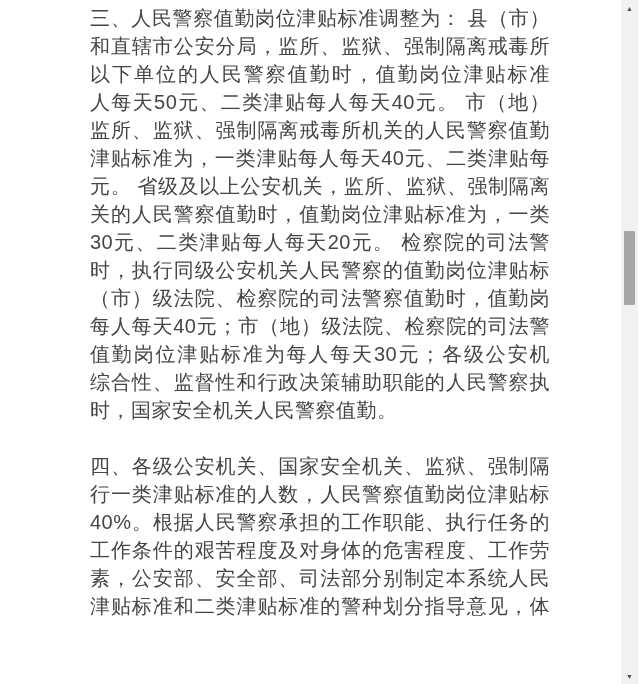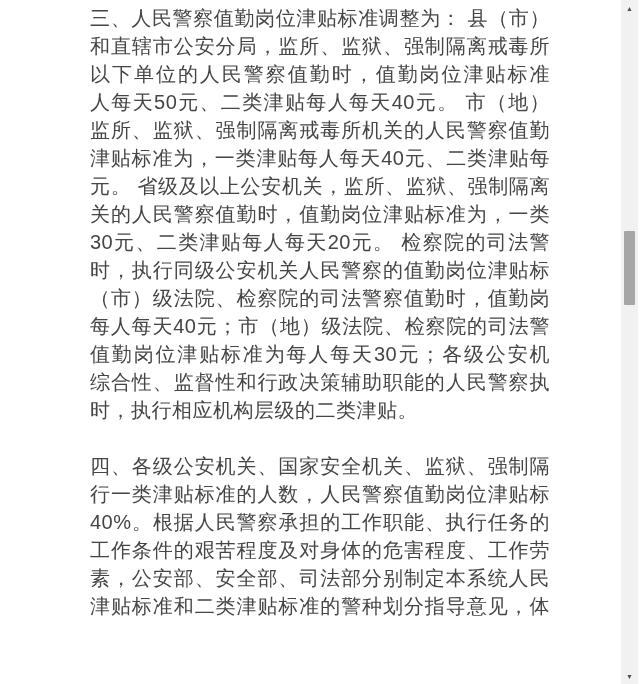--- a/index.html
+++ b/index.html
@@ -83,21 +83,21 @@
         <div class="line">监所、监狱、强制隔离戒毒所机关的人民警察值勤时，值勤岗位</div>
         <div class="line">津贴标准为，一类津贴每人每天40元、二类津贴每人每天30</div>
         <div class="line">元。 省级及以上公安机关，监所、监狱、强制隔离戒毒管理机</div>
         <div class="line">关的人民警察值勤时，值勤岗位津贴标准为，一类津贴每人每天</div>
         <div class="line">30元、二类津贴每人每天20元。 检察院的司法警察值勤时</div>
         <div class="line">时，执行同级公安机关人民警察的值勤岗位津贴标准。 县</div>
         <div class="line">（市）级法院、检察院的司法警察值勤时，值勤岗位津贴标准为</div>
         <div class="line">每人每天40元；市（地）级法院、检察院的司法警察值勤时，</div>
         <div class="line">值勤岗位津贴标准为每人每天30元；各级公安机关、检察院</div>
         <div class="line">综合性、监督性和行政决策辅助职能的人民警察执行值勤任务</div>
-        <div class="line last">时，执行相应机构层级的二类津贴。</div>
+        <div class="line last">时，国家安全机关人民警察值勤。</div>
       </div>
       <div class="paragraph">
         <div class="line">四、各级公安机关、国家安全机关、监狱、强制隔离戒毒机关执</div>
         <div class="line">行一类津贴标准的人数，人民警察值勤岗位津贴标准调整为</div>
         <div class="line">40%。根据人民警察承担的工作职能、执行任务的危险程度、</div>
         <div class="line">工作条件的艰苦程度及对身体的危害程度、工作劳累强度等因</div>
         <div class="line">素，公安部、安全部、司法部分别制定本系统人民警察执行一类</div>
         <div class="line">津贴标准和二类津贴标准的警种划分指导意见，体现向特殊警种</div>
       </div>
     </div>

